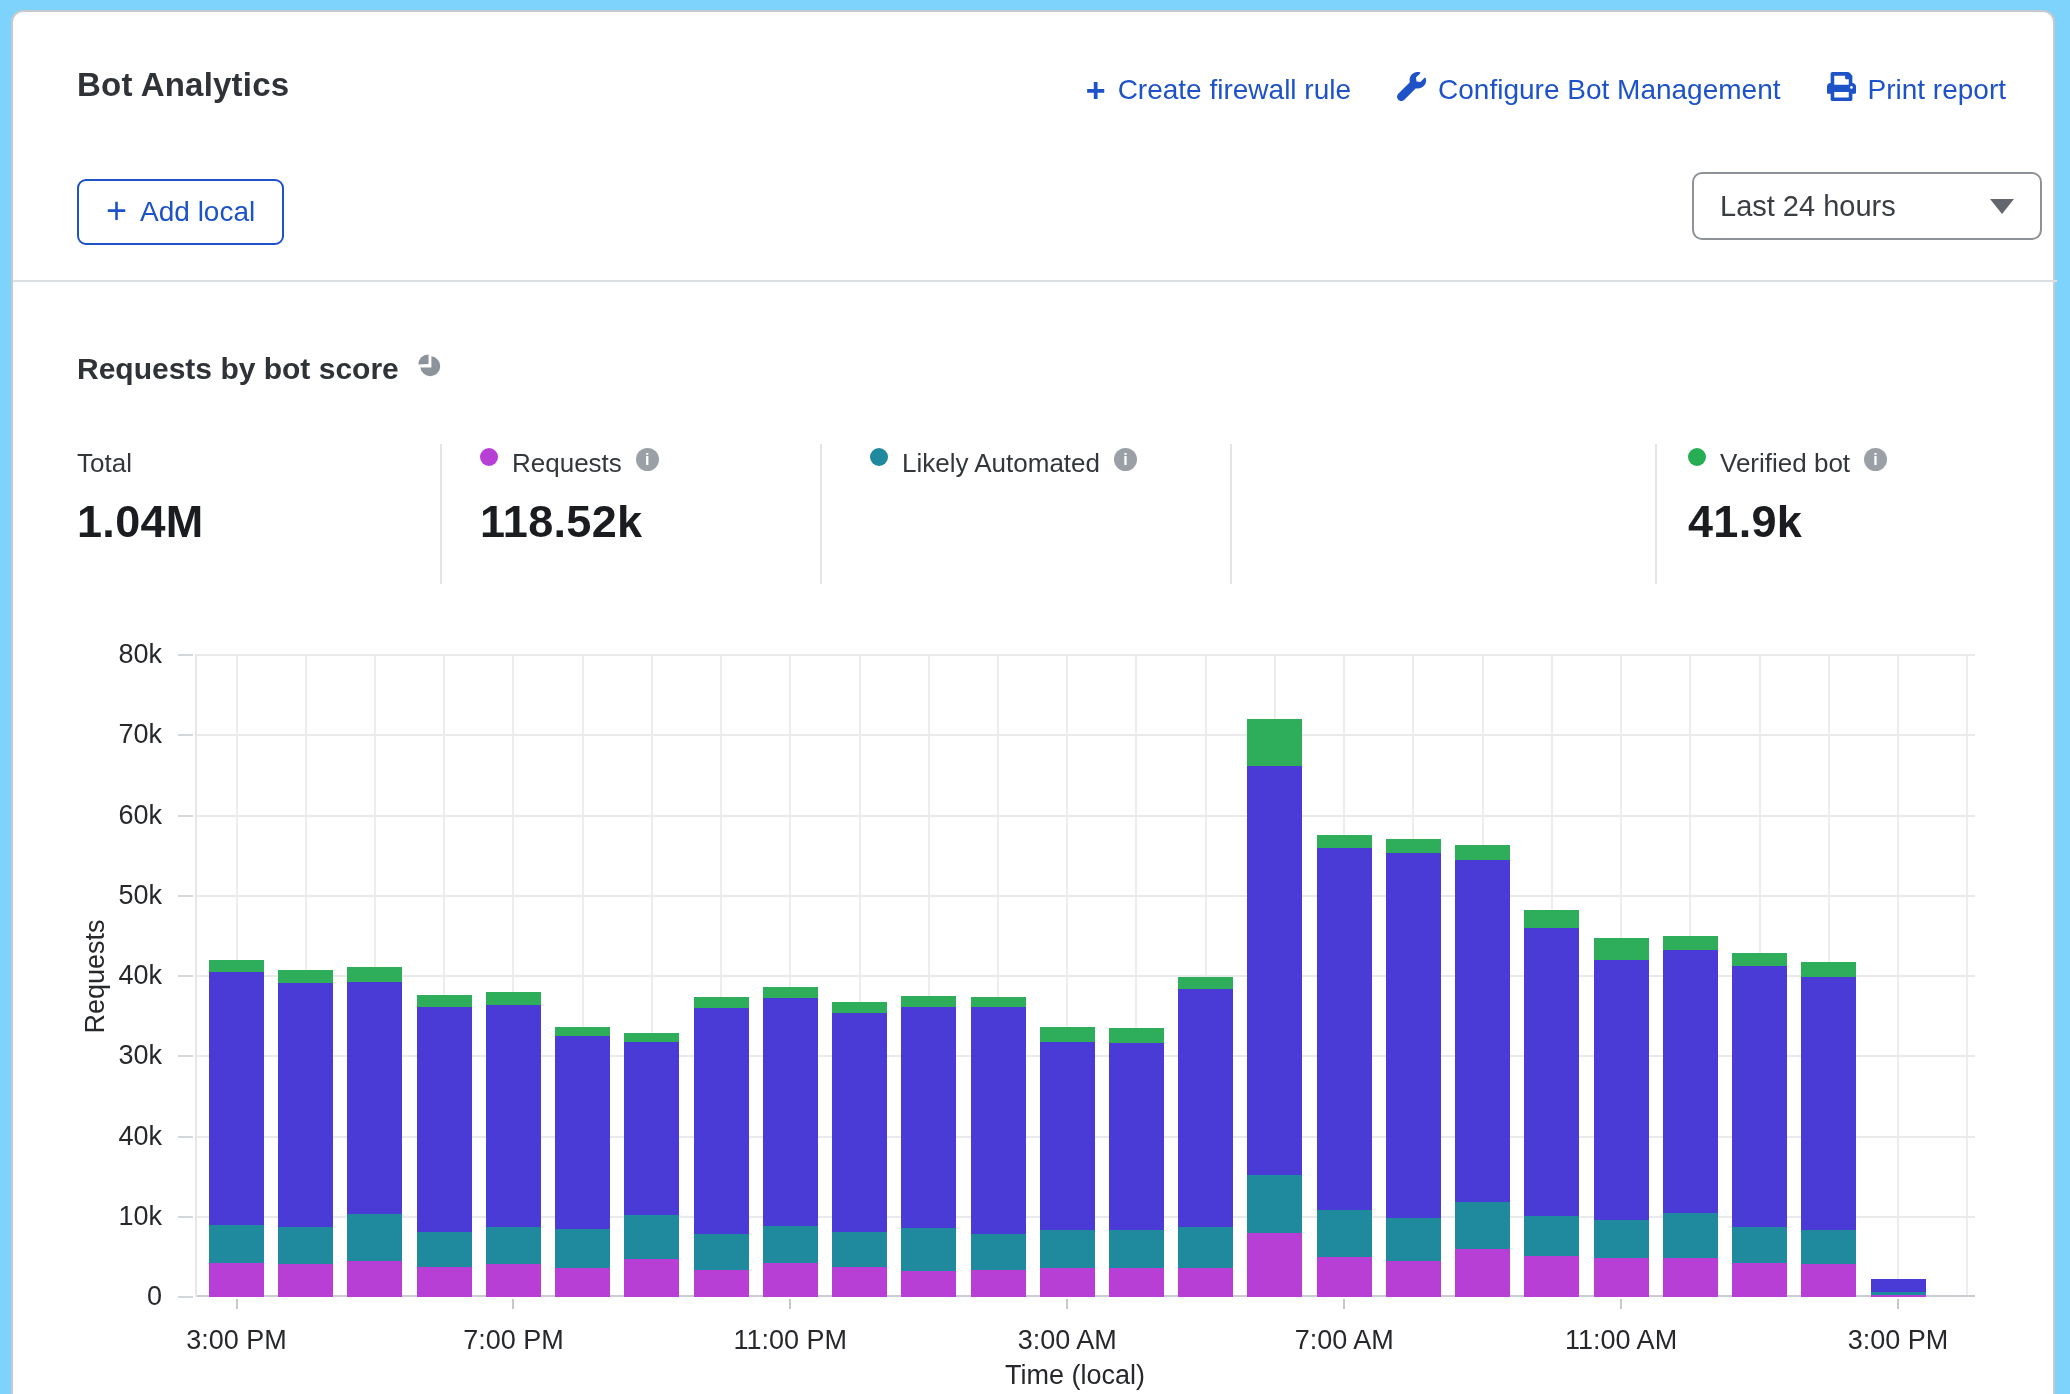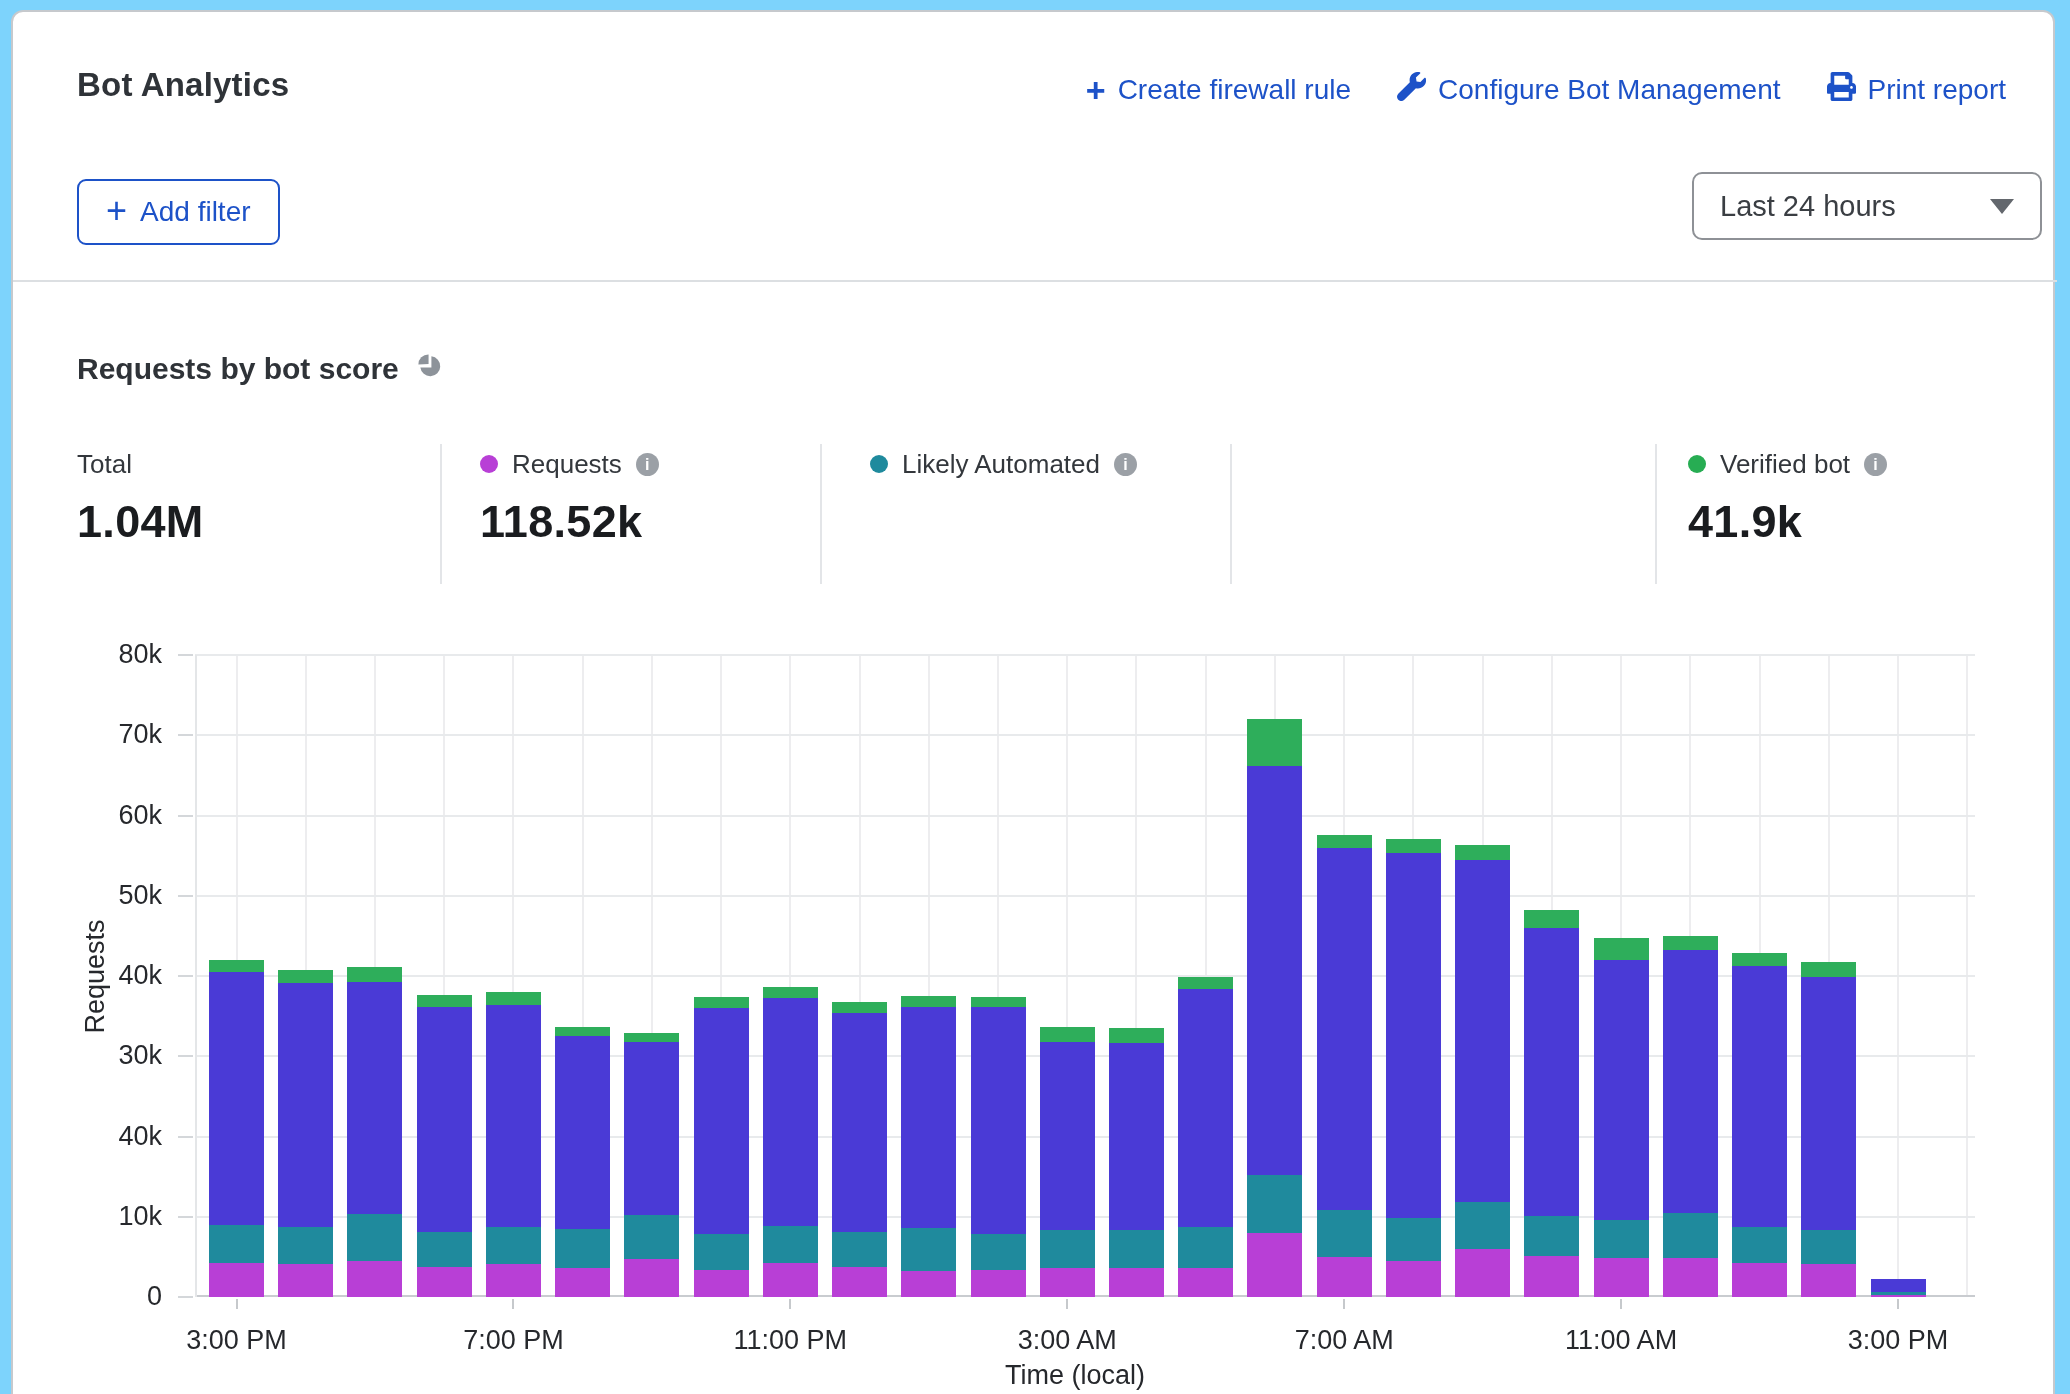--- a/index.html
+++ b/index.html
@@ -16,21 +16,21 @@
         padding:0 27px;border:2px solid #1d52c8;border-radius:9px;color:#1d52c8;font-size:28px;background:#fff;cursor:pointer;}
   .btn-addfilter .plus{font-size:36px;font-weight:500;line-height:28px;margin-top:-3px;}
   .dropdown{position:absolute;left:1692px;top:172px;width:294px;height:64px;border:2px solid #8e9196;border-radius:10px;
         display:flex;align-items:center;justify-content:space-between;padding:0 26px;font-size:29px;color:#3a3e43;background:#fff;cursor:pointer;box-sizing:content-box;}
   .caret{width:0;height:0;border-left:12px solid transparent;border-right:12px solid transparent;border-top:15px solid #63676d;}
   .hdr-divider{position:absolute;left:13px;top:280px;width:2044px;height:2px;background:#dcdfe2;}
   .section-heading{position:absolute;left:77px;top:352px;font-size:30px;font-weight:700;color:#2f3338;display:flex;align-items:center;gap:18px;}
   .section-heading svg{width:26px;height:26px;}
   
   .stat{position:absolute;top:448px;}
-  .stat .lab{display:flex;align-items:center;gap:14px;font-size:26px;color:#33373c;height:32px;}
+  .stat .lab{display:flex;align-items:flex-start;gap:14px;font-size:26px;color:#33373c;height:32px;}
   .stat .dot{width:18px;height:18px;border-radius:50%;}
   .stat .val{margin-top:16px;font-size:45px;font-weight:700;color:#1a1c1f;letter-spacing:.3px;}
   .info{display:inline-block;width:23px;height:23px;border-radius:50%;background:#9ba0a6;color:#fff;
         font-size:16px;font-weight:700;line-height:23px;text-align:center;cursor:pointer;}
   .info::after{content:"i";}
   .stat-divider{position:absolute;top:444px;width:2px;height:140px;background:#e3e5e8;}
   
   .plot{position:absolute;left:195px;top:655px;width:1780px;height:642px;}
   .vgrid{position:absolute;top:0;width:2px;background:#ededef;}
   .hgrid{position:absolute;left:0;width:100%;height:2px;background:#e8eaec;}
@@ -69,21 +69,21 @@
     <div class="action">
       <span><svg viewBox="0 0 512 512">
             <path d="M448 192V77.25c0-8.49-3.37-16.62-9.37-22.63L393.37 9.37c-6-6-14.14-9.37-22.63-9.37H96C78.33 0 64 14.33 64 32v160c-35.35 0-64 28.65-64 64v112c0 8.84 7.16 16 16 16h48v96c0 17.67 14.33 32 32 32h320c17.67 0 32-14.33 32-32v-96h48c8.84 0 16-7.16 16-16V256c0-35.35-28.65-64-64-64zm-64 256H128v-96h256v96zm0-224H128V64h192v48c0 8.84 7.16 16 16 16h48v96zm48 72c-13.25 0-24-10.75-24-24 0-13.26 10.75-24 24-24s24 10.74 24 24c0 13.25-10.75 24-24 24z"></path>
           </svg></span>
       <span>Print report</span>
     </div>
   </div>
 
   <div class="btn-addfilter">
     <span class="plus">+</span>
-    <span>Add filter</span>
+    <span>Add local</span>
   </div>
 
   <div class="dropdown">
     <span>Last 24 hours</span>
     <span class="caret"></span>
   </div>
 
   <div class="hdr-divider"></div>
 
   <div class="section-heading">

